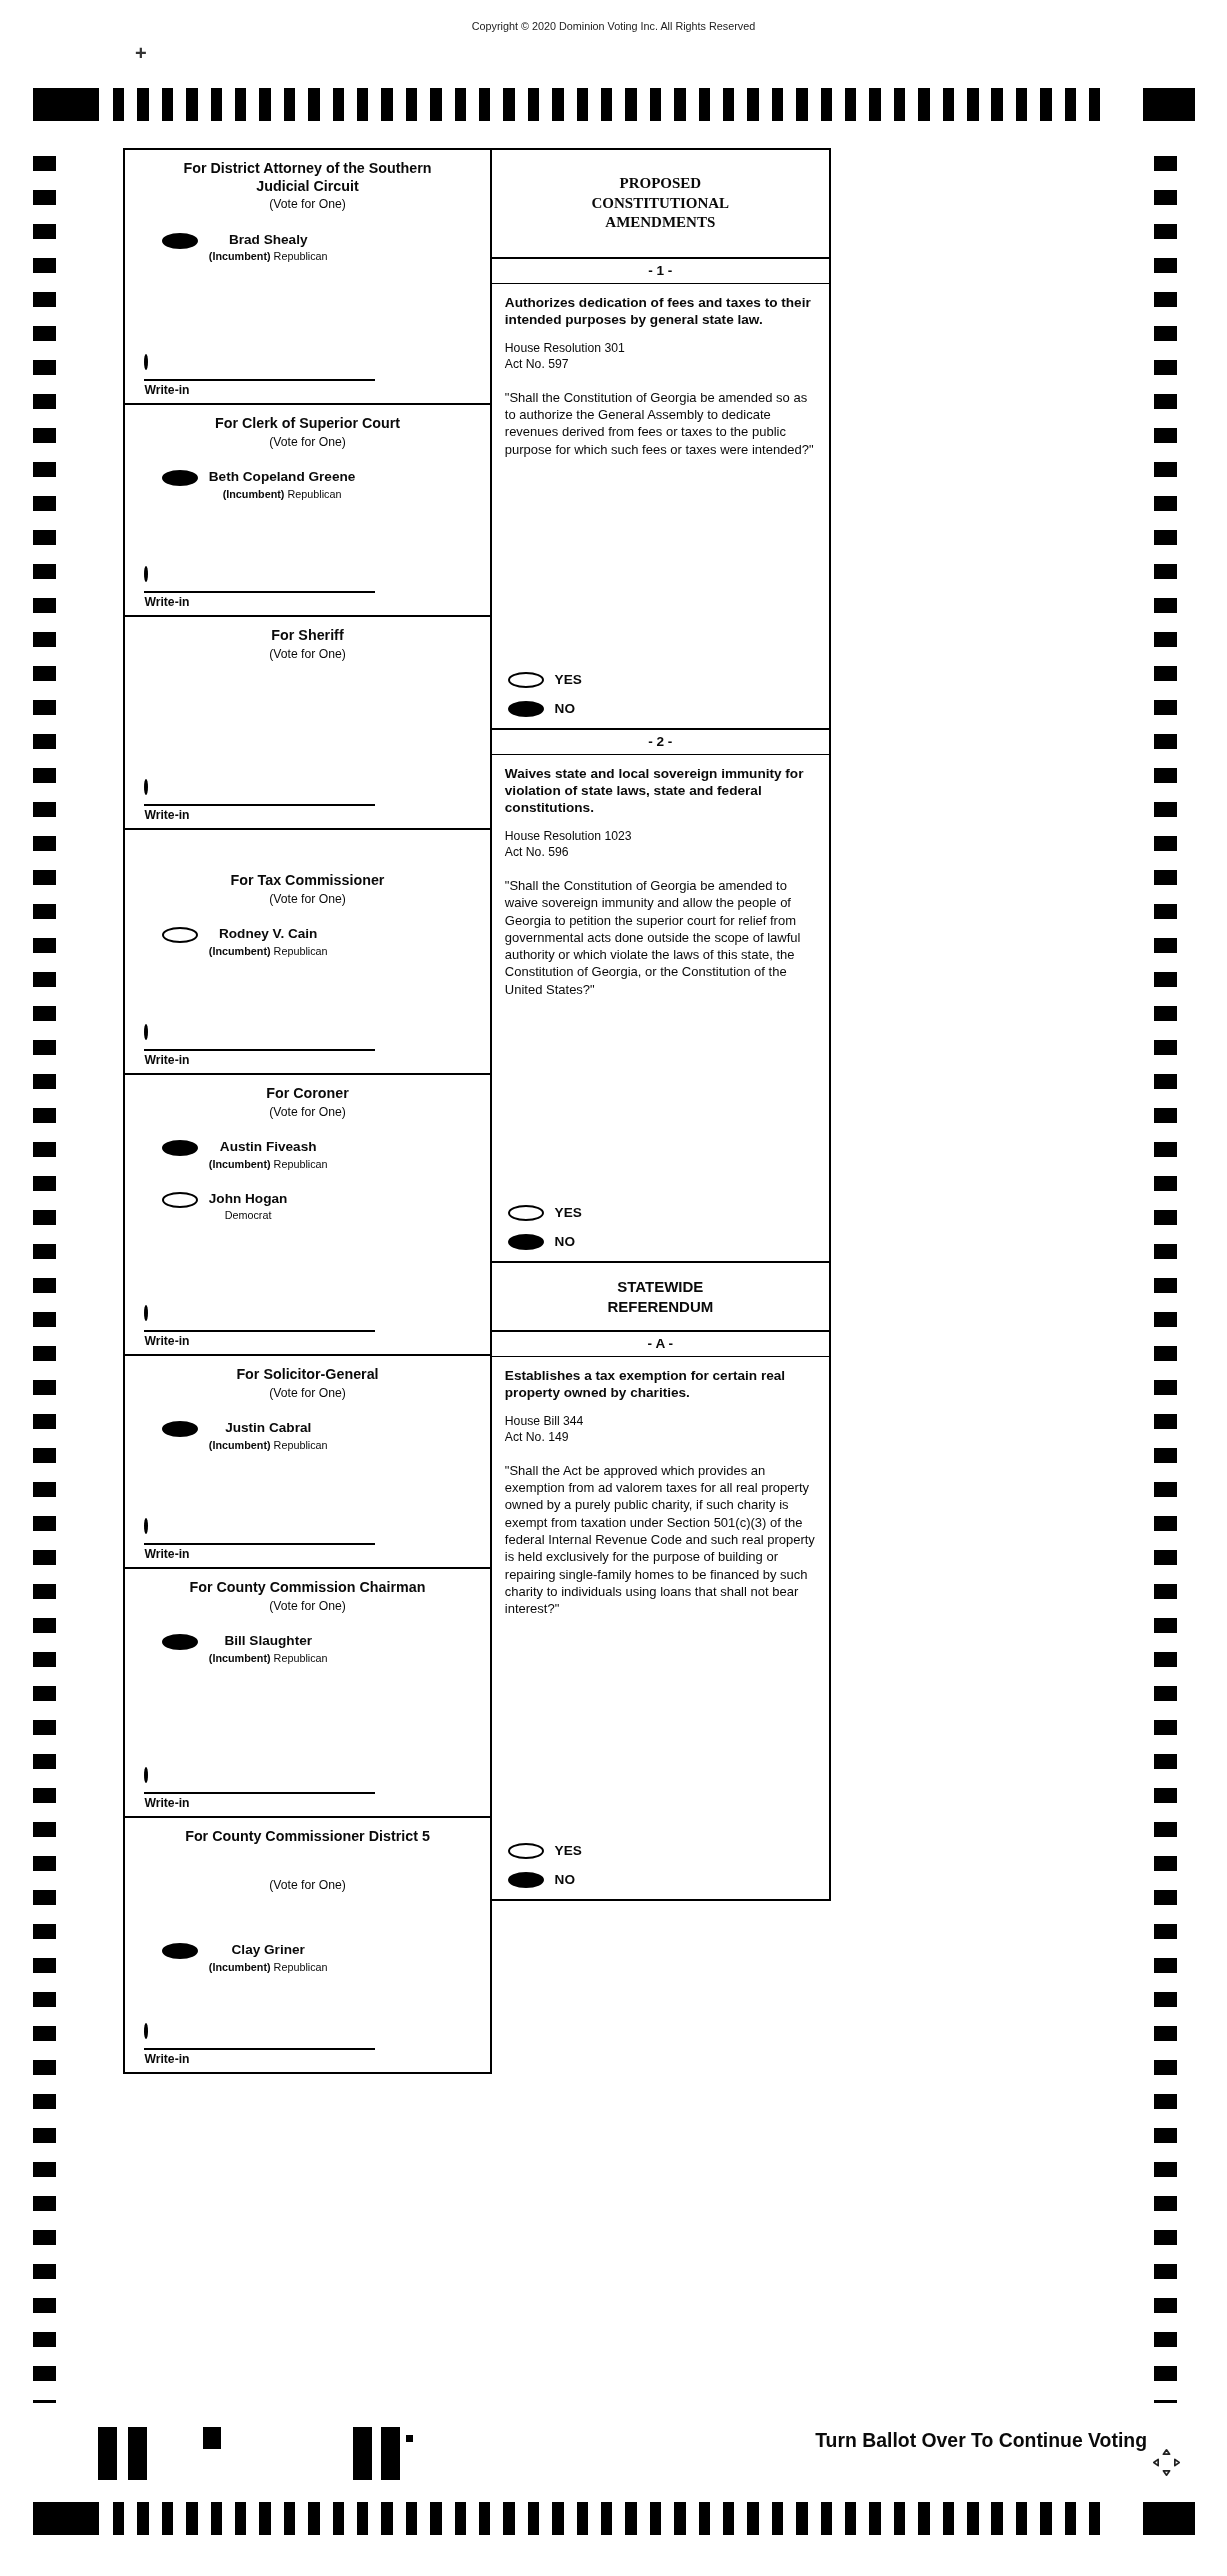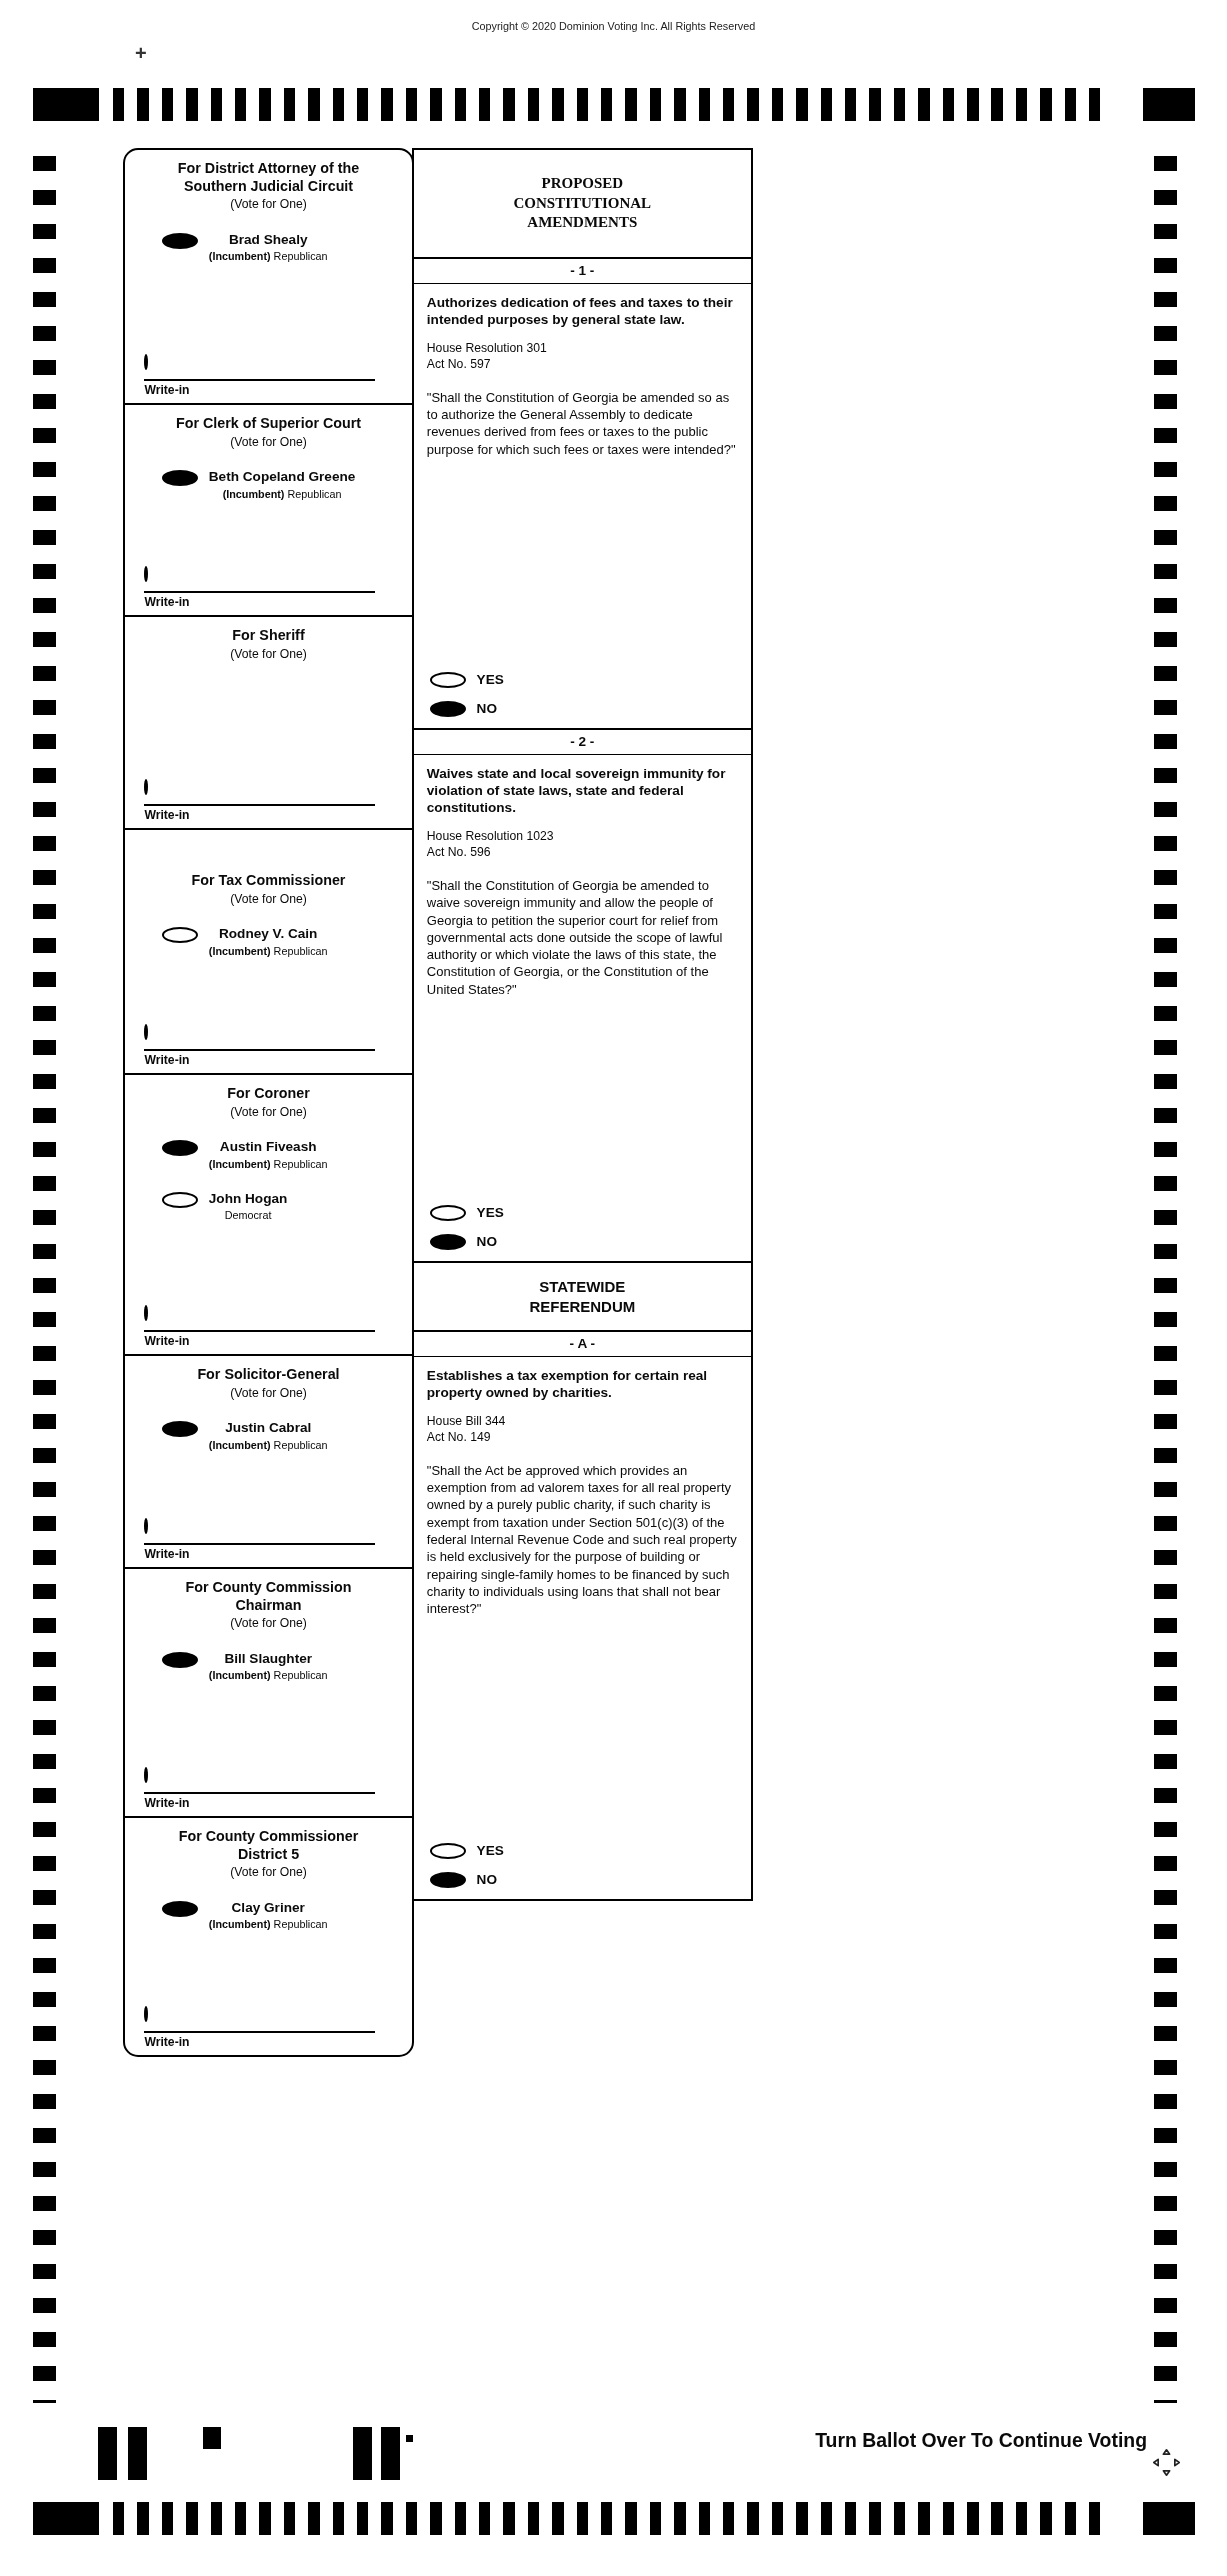--- a/index.html
+++ b/index.html
@@ -34,29 +34,29 @@
     background: repeating-linear-gradient(180deg, #000 0 15px, transparent 15px 34px);
   }
   .side-left { left: 33px; }
   .side-right { left: 1154px; }
 
   .id-bar { position: absolute; background: #000; }
 
   
   .ballot { position: absolute; left: 123px; top: 148px; display: flex; align-items: flex-start; }
   .col { border: 2.2px solid #000; background: #fff; }
-  .col-left  { width: 291px; border-radius: 15px; }
+  .col-left  { width: 369px; }
   .col-right { width: 341px; margin-left: -2.2px; }
 
   
   .contest { display: flex; flex-direction: column; border-bottom: 2.2px solid #000; padding-top: 7.2px; }
   .contest:last-child { border-bottom: none; }
   .c0 { min-height: 255px; } .c1 { min-height: 212px; } .c2 { min-height: 213px; }
   .c3 { min-height: 213px; margin-top: 32px; } .c4 { min-height: 281px; } .c5 { min-height: 213px; }
-  .c6 { min-height: 249px; } .c7 { min-height: 237px; }
+  .c6 { min-height: 249px; } .c7 { min-height: 237px; gap: 30px; }
 
   .contest-title {
     font-weight: bold; font-size: 14.3px; line-height: 1.22;
     text-align: center; padding: 2.9px 44px 0;
   }
   .contest-instruction { font-size: 12.2px; text-align: center; margin-top: 2.2px; }
 
   .candidates { margin-top: 21.5px; }
   .candidate { display: flex; gap: 10.8px; padding-left: 37px; margin-bottom: 21.5px; text-align: center; }
   .oval {

